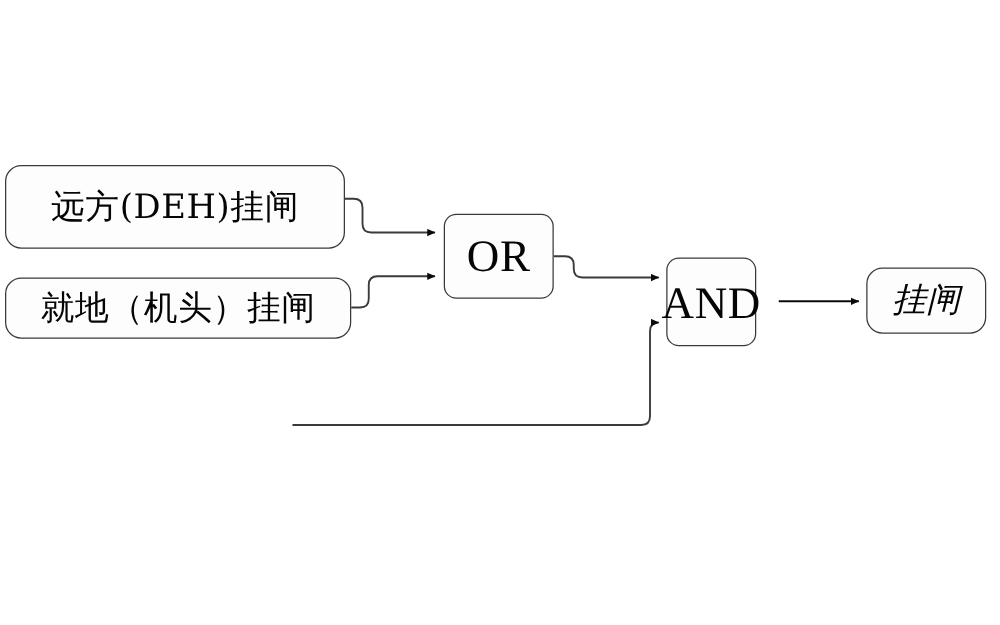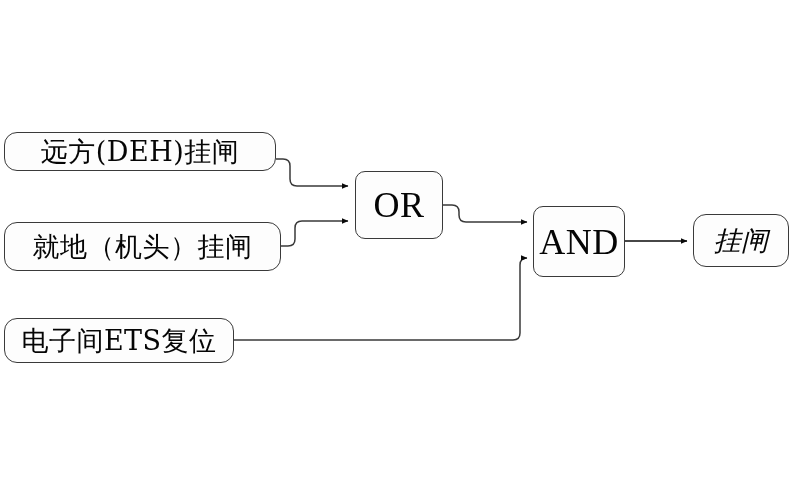--- a/index.html
+++ b/index.html
@@ -54,25 +54,25 @@
   }
   
   .gate .node-label {
     font-family: "Liberation Serif", "DejaVu Serif", serif;
     font-size: 36px;
     font-weight: 400;
     letter-spacing: 0.5px;
   }
 
   
-  #node-remote   { left: 4px;   top: 132px; width: 272px; height: 39px; }
+  #node-remote   { left: 4px;   top: 132px; width: 272px; height: 67px; }
   #node-local    { left: 4px;   top: 222px; width: 277px; height: 49px; text-align: center; }
   #node-ets      { left: 4px;   top: 318px; width: 230px; height: 45px; }
   #node-or       { left: 355px; top: 171px; width: 88px;  height: 68px; border-radius: 10px; }
-  #node-and      { left: 533px; top: 206px; width: 92px;  height: 71px; border-radius: 10px; }
+  #node-and      { left: 533px; top: 206px; width: 72px;  height: 71px; border-radius: 10px; }
   #node-output   { left: 693px; top: 214px; width: 96px;  height: 53px; font-style: italic; }
 </style>
 </head>
 <body>
 
 <div id="canvas">
 
   <svg id="wires" viewBox="0 0 800 500" width="800" height="500">
     <defs>
       <marker id="arrow" markerWidth="7" markerHeight="7" refX="6.2" refY="3.2" orient="auto" markerUnits="userSpaceOnUse">
@@ -92,23 +92,20 @@
   </svg>
 
   <div class="node input-node cjk" id="node-remote">
     <span class="node-label">远方(DEH)挂闸</span>
   </div>
 
   <div class="node input-node cjk" id="node-local">
     <span class="node-label">就地（机头）挂闸</span>
   </div>
 
-  <div class="node input-node cjk" id="node-ets">
-    <span class="node-label">电子间ETS复位</span>
-  </div>
 
   <div class="node gate" id="node-or">
     <span class="node-label">OR</span>
   </div>
 
   <div class="node gate" id="node-and">
     <span class="node-label">AND</span>
   </div>
 
   <div class="node input-node cjk" id="node-output">

